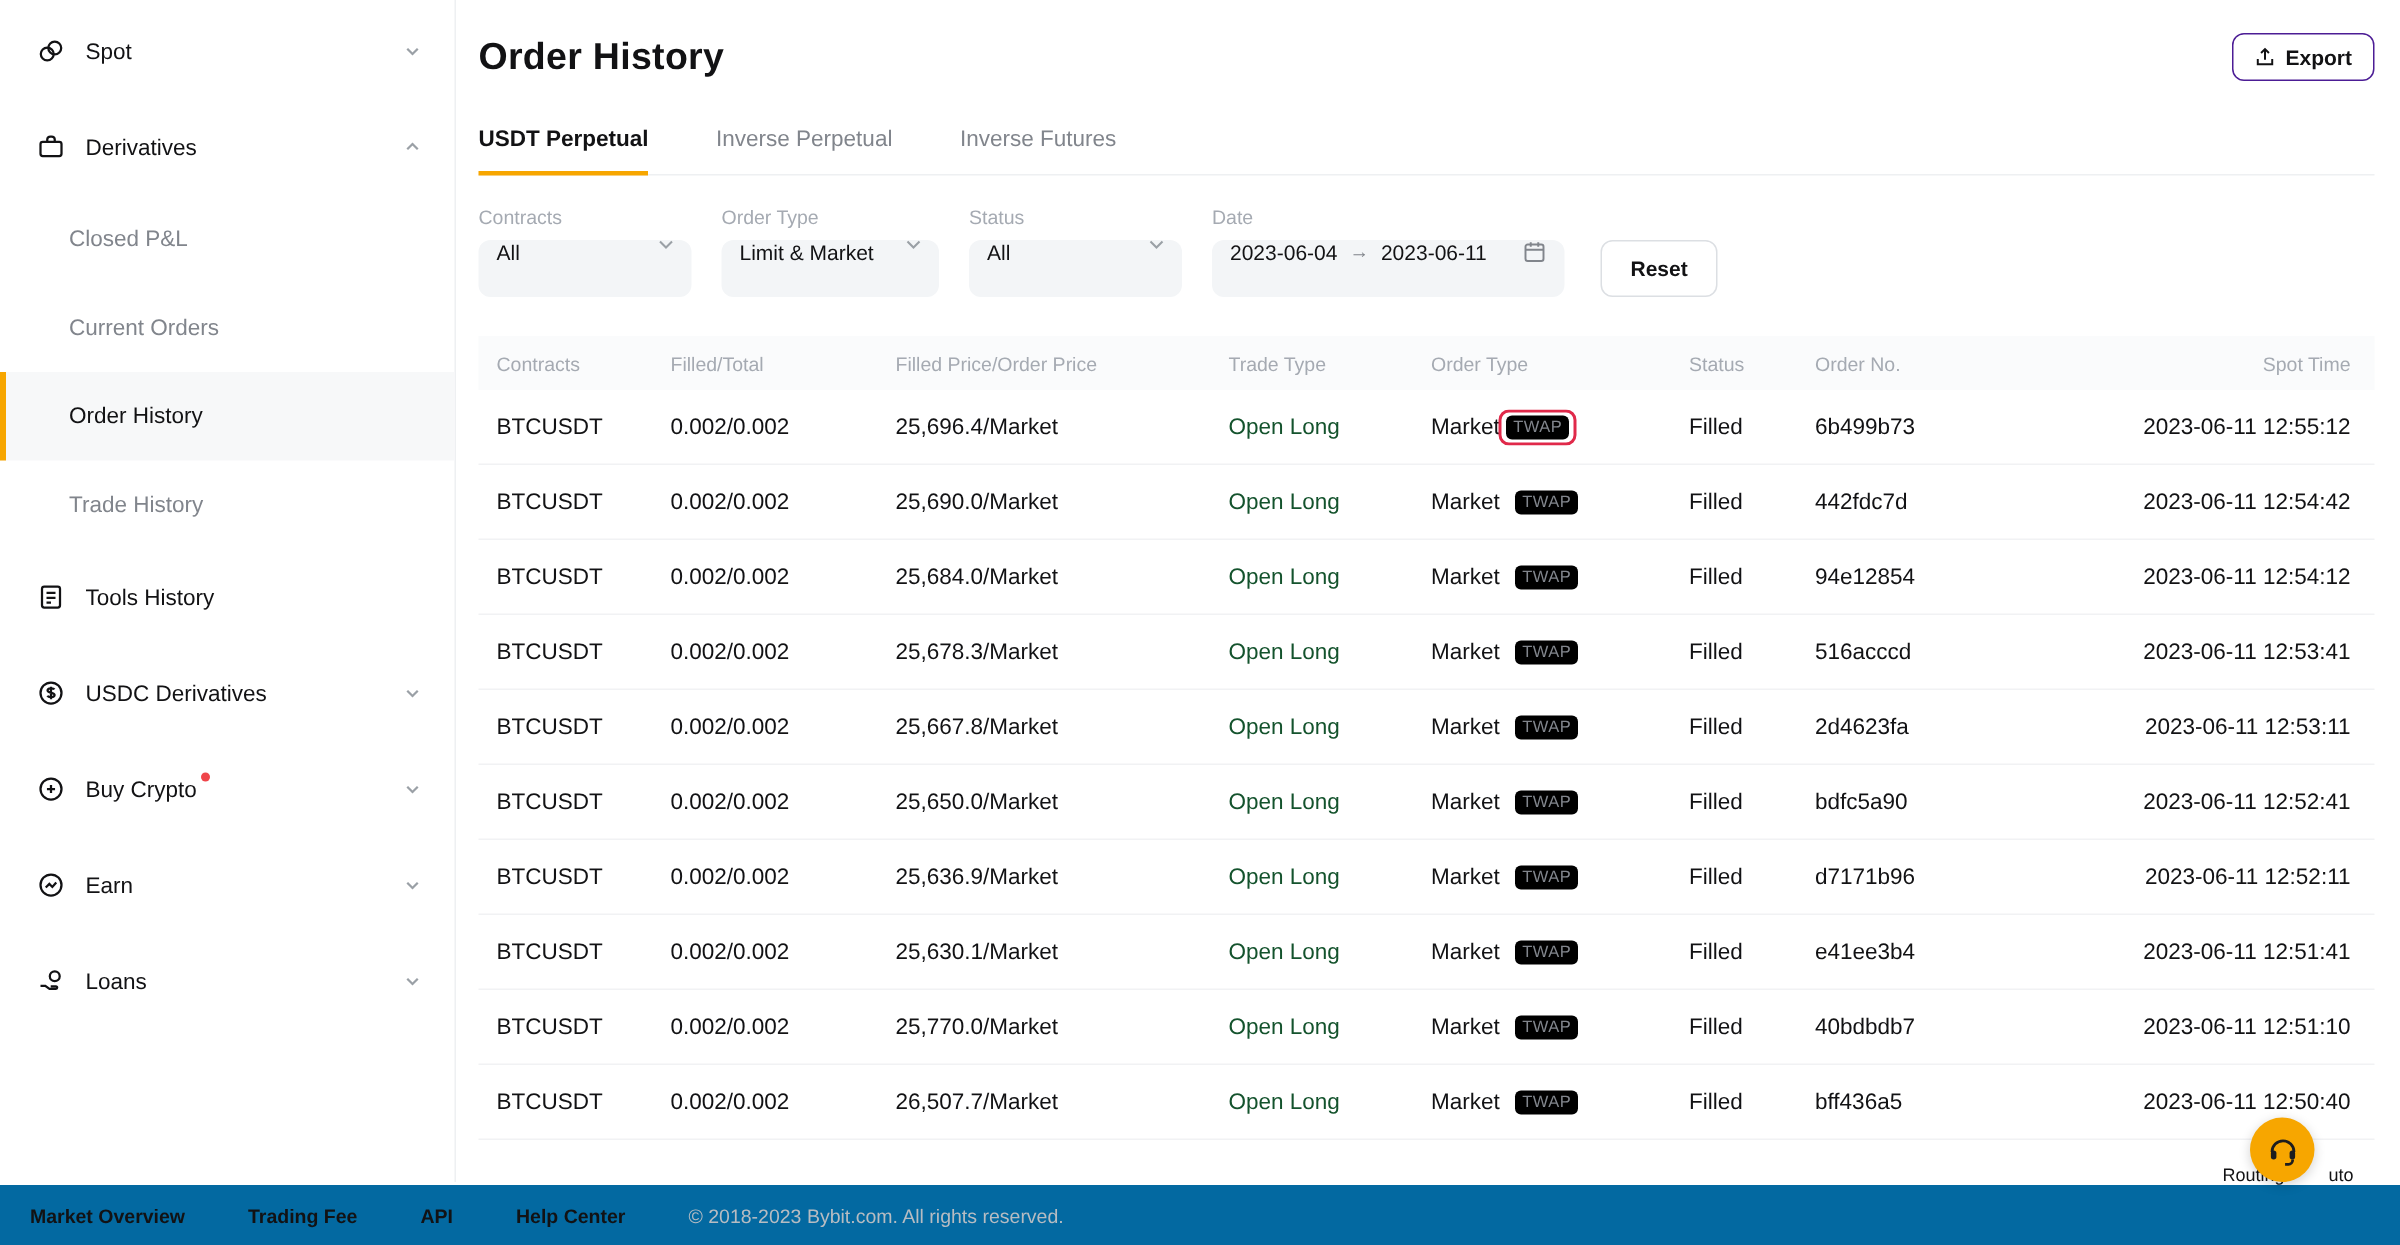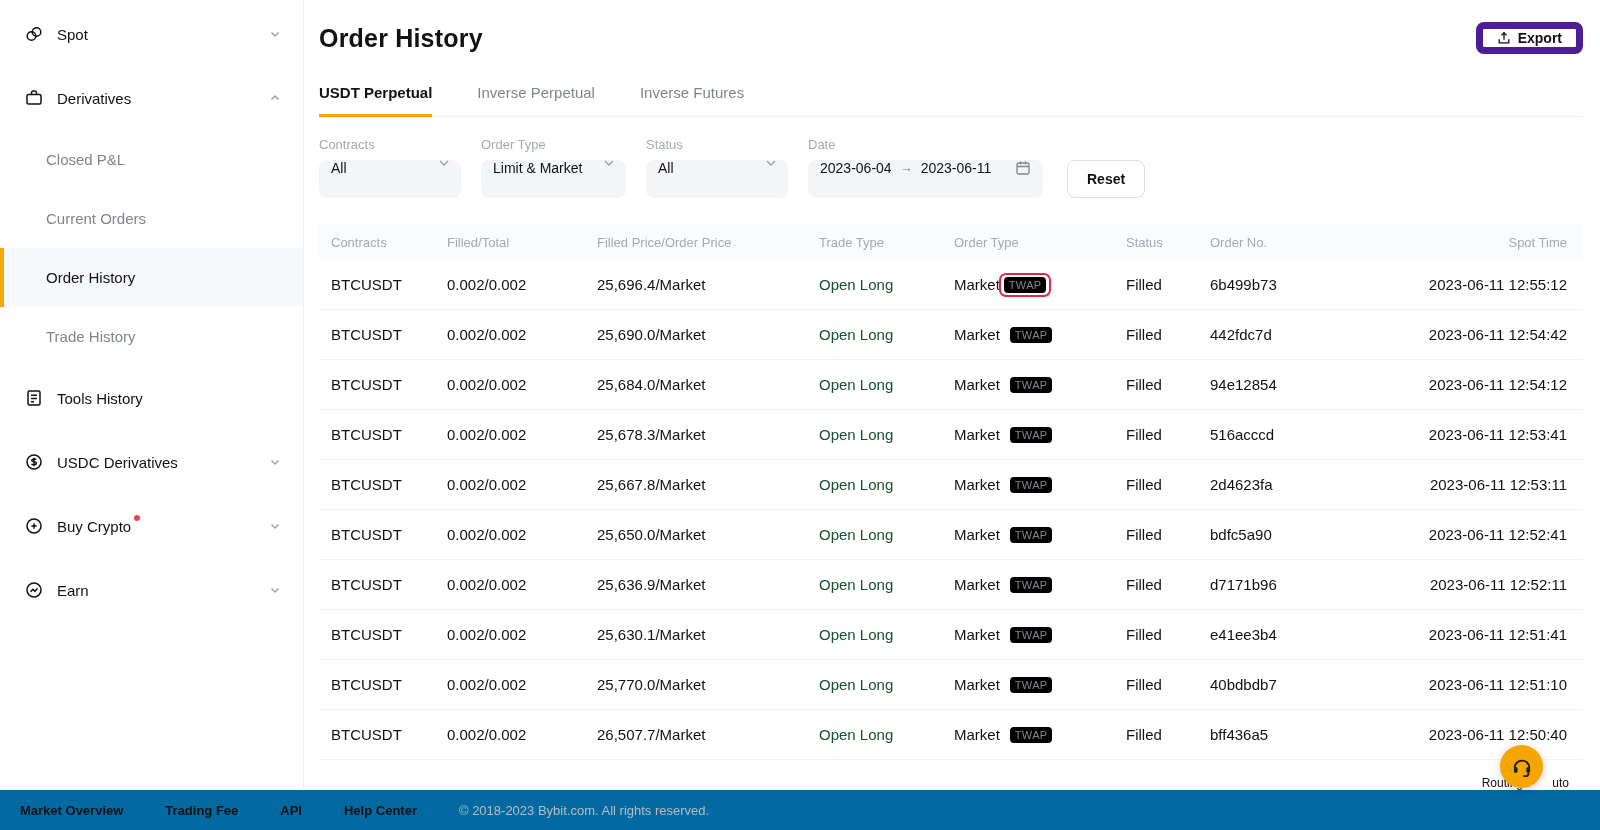--- a/index.html
+++ b/index.html
@@ -33,21 +33,21 @@
     content:""; position:absolute; left:0; top:0; bottom:0; width:4px; background:#f7a600;
   }
   .reddot { width:6px; height:6px; border-radius:50%; background:#ef454a; position:relative; top:-8px; left:3px; flex:none; }
 
   
   .main { position:absolute; left:277px; top:0; right:0; height:788px; padding:0 17px 0 42px; }
   .page-header { display:flex; justify-content:space-between; align-items:center; margin-top:22px; }
   .page-title { font-size:25px; font-weight:700; letter-spacing:.2px; }
   .export-btn {
     display:inline-flex; align-items:center; gap:7px; height:32px; padding:0 14px;
-    background:#fff; border:7px solid #4c1d95; border-radius:8px;
+    background:#fff; border:1px solid #4c1d95; border-radius:8px;
     font-size:14px; font-weight:600; color:#121214; cursor:pointer;
     font-family:inherit;
   }
 
   .tabs { display:flex; gap:45px; margin-top:30px; border-bottom:1px solid #eef0f2; }
   .tab { padding-bottom:13px; font-size:15px; color:#81858c; cursor:pointer; border-bottom:3px solid transparent; margin-bottom:-1px; }
   .tab.active { color:#121214; font-weight:700; border-bottom-color:#f7a600; }
 
   
   .filters { display:flex; align-items:flex-end; gap:20px; margin-top:20px; }
@@ -205,20 +205,34 @@
         </svg>
       </span>
       <span class="lbl">Earn</span>
       <span class="chev">
         <svg width="12" height="12" viewBox="0 0 12 12" fill="none" stroke="#9aa0a6" stroke-width="1.5">
             <path d="M2.5 4.5L6 8l3.5-3.5"></path>
           </svg>
       </span>
     </div>
 
+    <div class="side-item">
+      <span class="ic">
+        <svg width="20" height="20" viewBox="0 0 20 20" fill="none" stroke="#121214" stroke-width="1.5">
+          <circle cx="12.5" cy="6.8" r="3.3"></circle>
+            <path d="M3 13.2h3.2l2.8 2h4.3c1.1 0 1.1-1.6 0-1.6H9.8"></path>
+        </svg>
+      </span>
+      <span class="lbl">Loans</span>
+      <span class="chev">
+        <svg width="12" height="12" viewBox="0 0 12 12" fill="none" stroke="#9aa0a6" stroke-width="1.5">
+            <path d="M2.5 4.5L6 8l3.5-3.5"></path>
+          </svg>
+      </span>
+    </div>
   </aside>
 
   <main class="main">
 
     <div class="page-header">
       <h1 class="page-title">Order History</h1>
       <button class="export-btn">
         <span style="display:flex;">
           <svg width="14" height="14" viewBox="0 0 16 16" fill="none" stroke="#121214" stroke-width="1.5">
             <path d="M8 10V2.5M5 5l3-3 3 3"></path>

